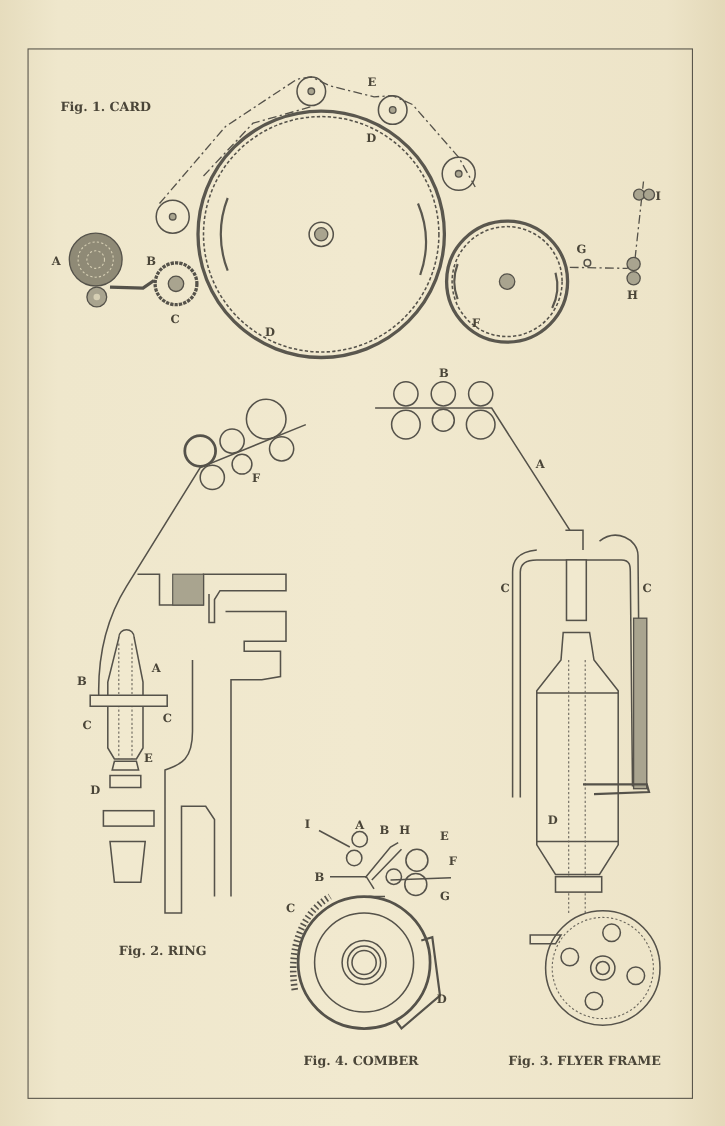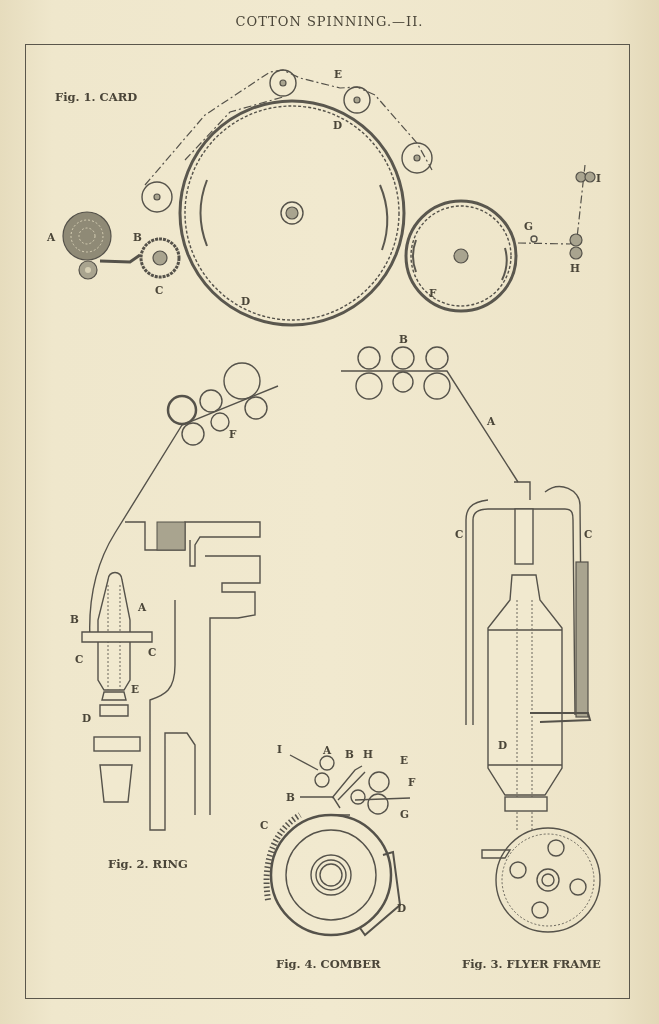--- a/index.html
+++ b/index.html
@@ -18,21 +18,20 @@
   .thick { stroke:#5a574e; fill:none; stroke-width:3; }
   .dash { stroke:#55524a; fill:none; stroke-width:1.2; stroke-dasharray:8 3 2 3; }
   .dot { stroke:#6a665c; fill:none; stroke-width:1; stroke-dasharray:2 2; }
   .fillg { fill:#a9a48f; stroke:#55524a; stroke-width:1.2; }
   .fillp { fill:#f1e9cf; stroke:#55524a; stroke-width:1.4; }
 </style>
 </head>
 <body>
 
 <div class="page">
-  <div class="title">COTTON SPINNING.—II.</div>
   <div class="frame"></div>
 
   <svg width="659" height="1024" viewBox="0 0 659 1024">
 
     <g>
       <text class="cap" x="55" y="101">Fig. 1. CARD</text>
 
       <circle cx="292" cy="213" r="112" class="thick"></circle>
       <circle cx="292" cy="213" r="107" class="ln" style="stroke-dasharray:3 2"></circle>
       <circle cx="292" cy="213" r="11" class="ln"></circle>

